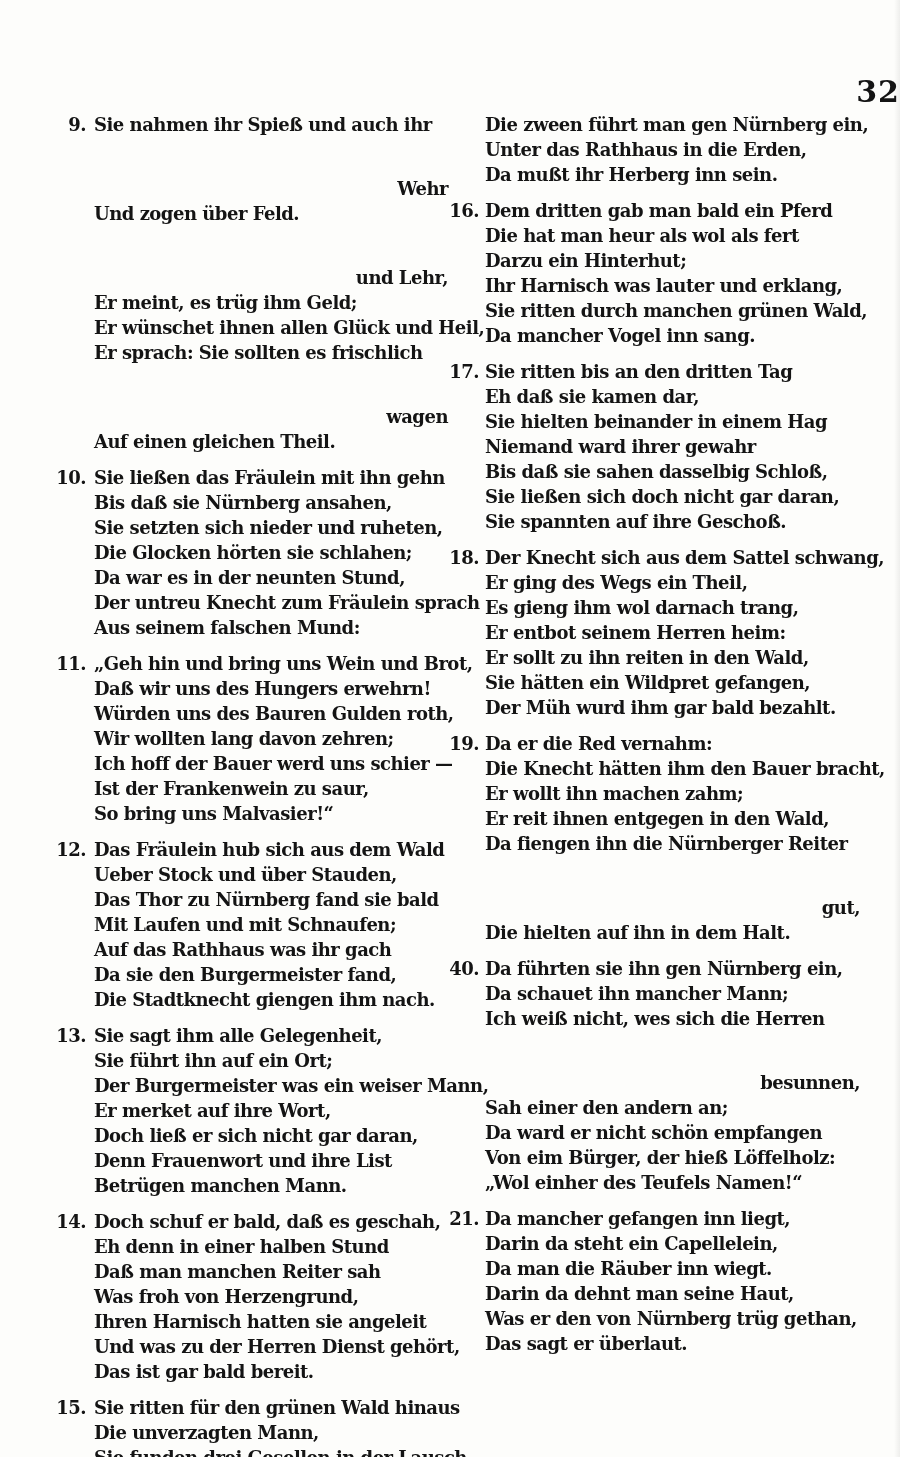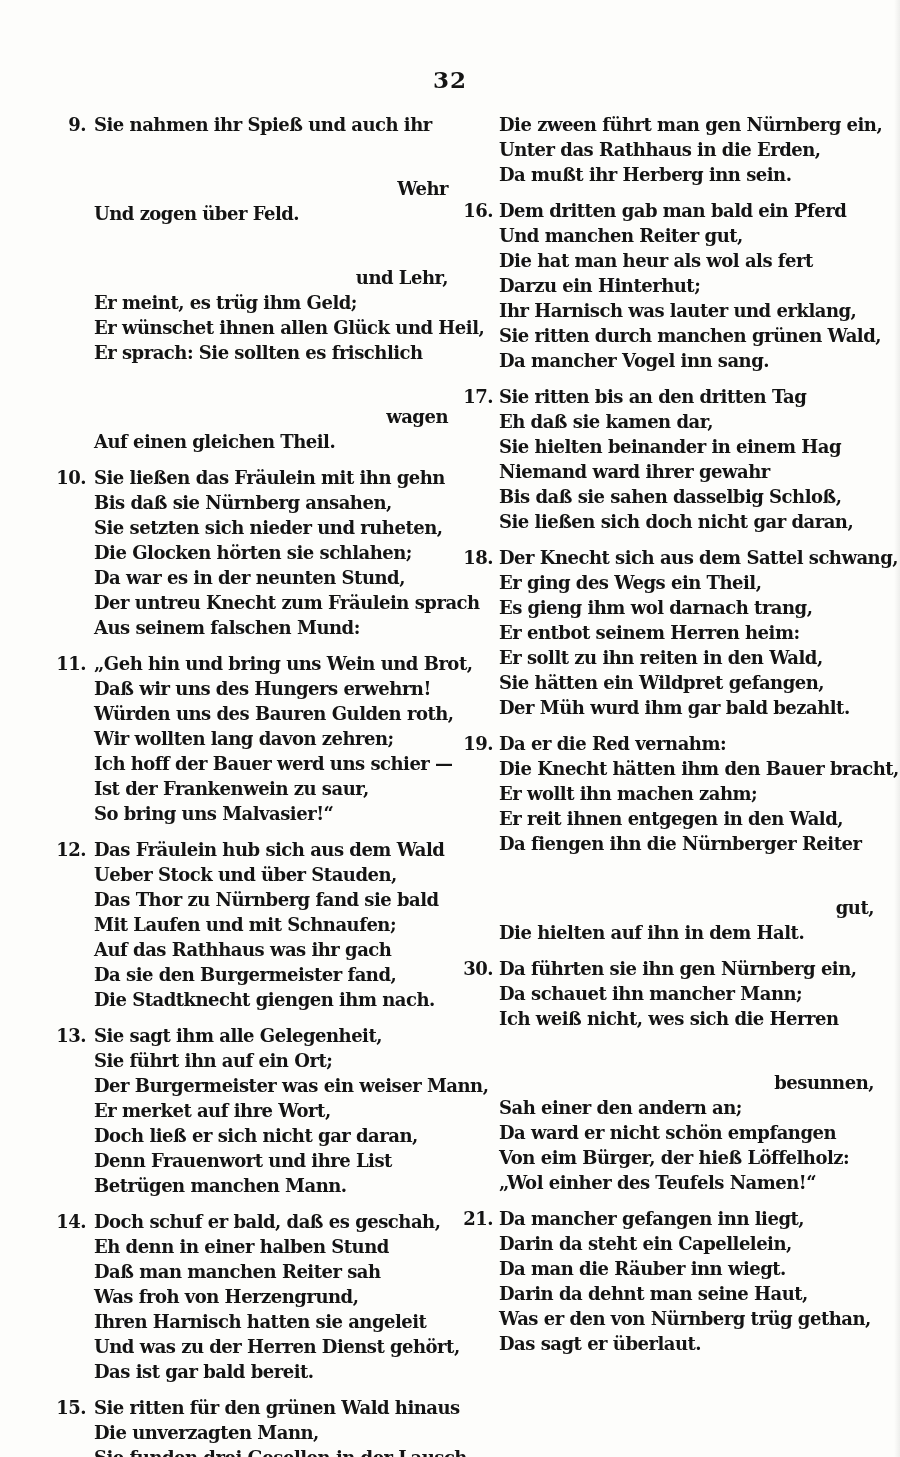--- a/index.html
+++ b/index.html
@@ -18,36 +18,36 @@
   }
   .page-edge-shade {
     position: absolute;
     top: 0; right: 0; bottom: 0;
     width: 6px;
     background: linear-gradient(to right, rgba(0,0,0,0), rgba(0,0,0,0.06));
     pointer-events: none;
   }
   .page-number {
     position: absolute;
-    top: 66px;
+    top: 74px;
     left: 0;
     width: 100%;
-    text-align: center;
-    font-size: 23px;
+    text-align: right;
+    font-size: 30px;
     letter-spacing: 1px;
   }
   .col {
     position: absolute;
     top: 112px;
     font-size: 18px;
     line-height: 25px;
     letter-spacing: -0.5px;
   }
   .col-left  { left: 40px;  width: 408px; }
-  .col-right { left: 460px; width: 414px; }
+  .col-right { left: 446px; width: 414px; }
   .stanza {
     position: relative;
     margin-bottom: 11px;
   }
   .col-left  .stanza { padding-left: 54px; }
   .col-right .stanza { padding-left: 39px; }
   .num {
     position: absolute;
     left: 0;
     top: 0;
@@ -142,35 +142,35 @@
 
 <div class="col col-right" id="col-right">
     <div class="stanza">
       <div class="line">Die zween führt man gen Nürnberg ein,</div>
       <div class="line">Unter das Rathhaus in die Erden,</div>
       <div class="line">Da mußt ihr Herberg inn sein.</div>
     </div>
     <div class="stanza">
       <span class="num">16.</span>
       <div class="line">Dem dritten gab man bald ein Pferd</div>
-      <div class="line">Und manchen Reiter gut,</div>
       <div class="line">Die hat man heur als wol als fert</div>
       <div class="line">Darzu ein Hinterhut;</div>
       <div class="line">Ihr Harnisch was lauter und erklang,</div>
       <div class="line">Sie ritten durch manchen grünen Wald,</div>
       <div class="line">Da mancher Vogel inn sang.</div>
     </div>
     <div class="stanza">
       <span class="num">17.</span>
       <div class="line">Sie ritten bis an den dritten Tag</div>
       <div class="line">Eh daß sie kamen dar,</div>
       <div class="line">Sie hielten beinander in einem Hag</div>
       <div class="line">Niemand ward ihrer gewahr</div>
       <div class="line">Bis daß sie sahen dasselbig Schloß,</div>
       <div class="line">Sie ließen sich doch nicht gar daran,</div>
+      <div class="line">Sie spannten auf ihre Geschoß.</div>
     </div>
     <div class="stanza">
       <span class="num">18.</span>
       <div class="line">Der Knecht sich aus dem Sattel schwang,</div>
       <div class="line">Er ging des Wegs ein Theil,</div>
       <div class="line">Es gieng ihm wol darnach trang,</div>
       <div class="line">Er entbot seinem Herren heim:</div>
       <div class="line">Er sollt zu ihn reiten in den Wald,</div>
       <div class="line">Sie hätten ein Wildpret gefangen,</div>
       <div class="line">Der Müh wurd ihm gar bald bezahlt.</div>
@@ -179,21 +179,21 @@
       <span class="num">19.</span>
       <div class="line">Da er die Red vernahm:</div>
       <div class="line">Die Knecht hätten ihm den Bauer bracht,</div>
       <div class="line">Er wollt ihn machen zahm;</div>
       <div class="line">Er reit ihnen entgegen in den Wald,</div>
       <div class="line">Da fiengen ihn die Nürnberger Reiter</div>
       <div class="line r">gut,</div>
       <div class="line">Die hielten auf ihn in dem Halt.</div>
     </div>
     <div class="stanza">
-      <span class="num">30.</span>
+      <span class="num">40.</span>
       <div class="line">Da führten sie ihn gen Nürnberg ein,</div>
       <div class="line">Da schauet ihn mancher Mann;</div>
       <div class="line">Ich weiß nicht, wes sich die Herren</div>
       <div class="line r">besunnen,</div>
       <div class="line">Sah einer den andern an;</div>
       <div class="line">Da ward er nicht schön empfangen</div>
       <div class="line">Von eim Bürger, der hieß Löffelholz:</div>
       <div class="line">„Wol einher des Teufels Namen!“</div>
     </div>
     <div class="stanza">

